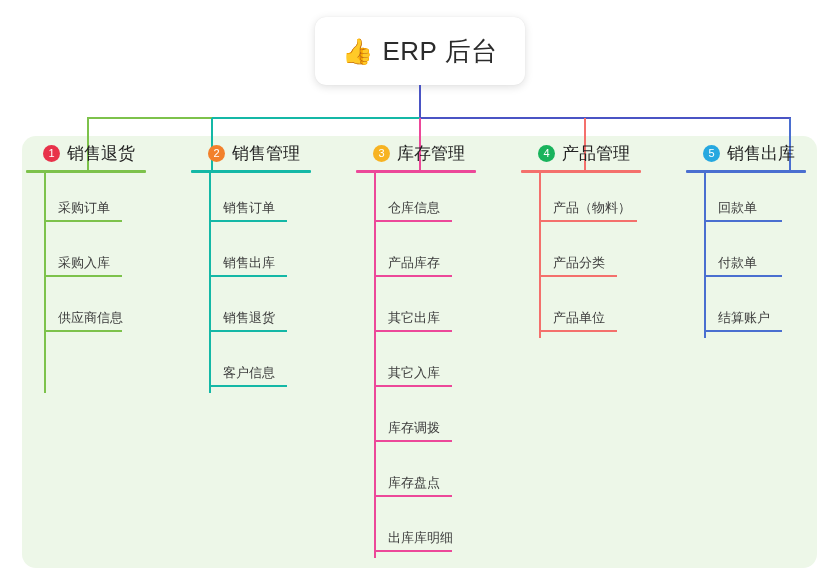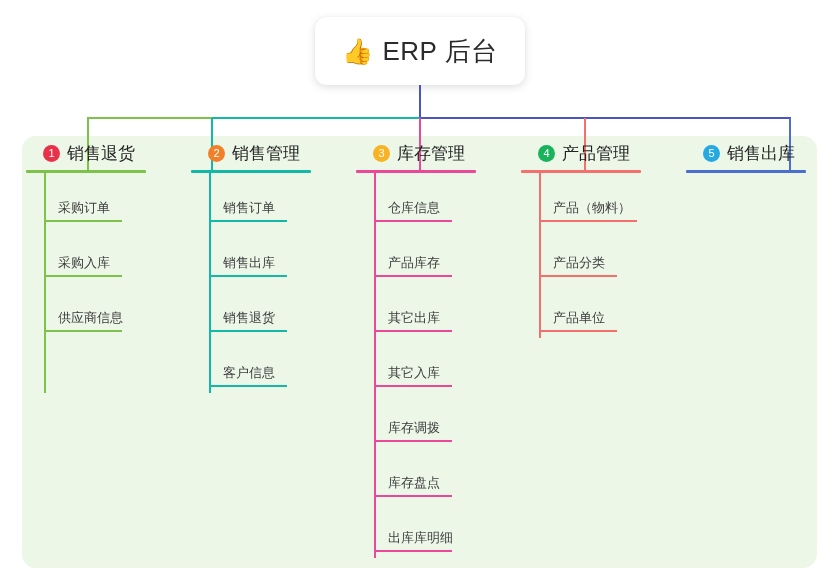--- a/index.html
+++ b/index.html
@@ -272,16 +272,31 @@
             <div class="item-rule" style="background: rgb(244, 112, 108); width: 78px;"></div>
           </div>
         </div>
       </div>
       <div class="column" style="left: 664px; width: 130px;">
         <div class="col-header">
           <span class="badge" style="background: rgb(38, 168, 224);">5</span>
           <span class="col-title">销售出库</span>
         </div>
         <div class="col-rule" style="background: rgb(74, 111, 208); width: 120px;"></div>
+        <div class="items">
+          <div class="trunk" style="background: rgb(74, 111, 208); height: 165px;"></div>
+          <div class="item">
+            <span class="item-label">回款单</span>
+            <div class="item-rule" style="background: rgb(74, 111, 208); width: 78px;"></div>
+          </div>
+          <div class="item">
+            <span class="item-label">付款单</span>
+            <div class="item-rule" style="background: rgb(74, 111, 208); width: 78px;"></div>
+          </div>
+          <div class="item">
+            <span class="item-label">结算账户</span>
+            <div class="item-rule" style="background: rgb(74, 111, 208); width: 78px;"></div>
+          </div>
+        </div>
       </div>
     </div>
 
 </div>
 
 </body></html>

